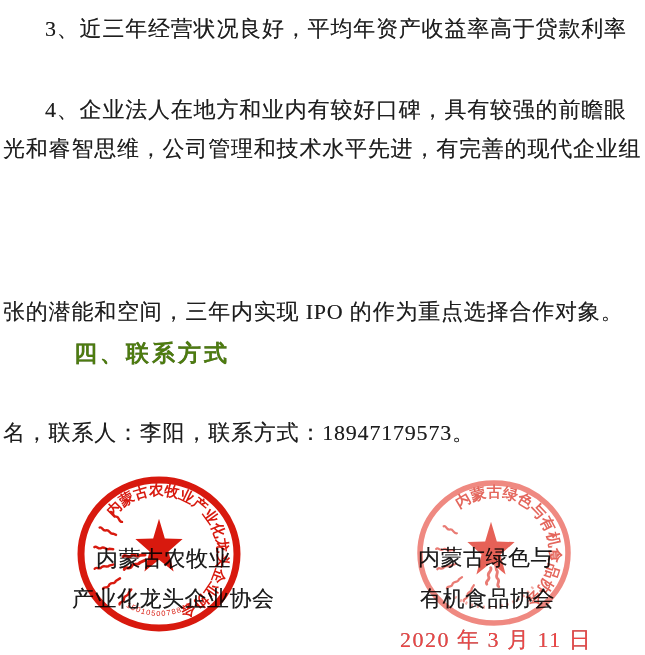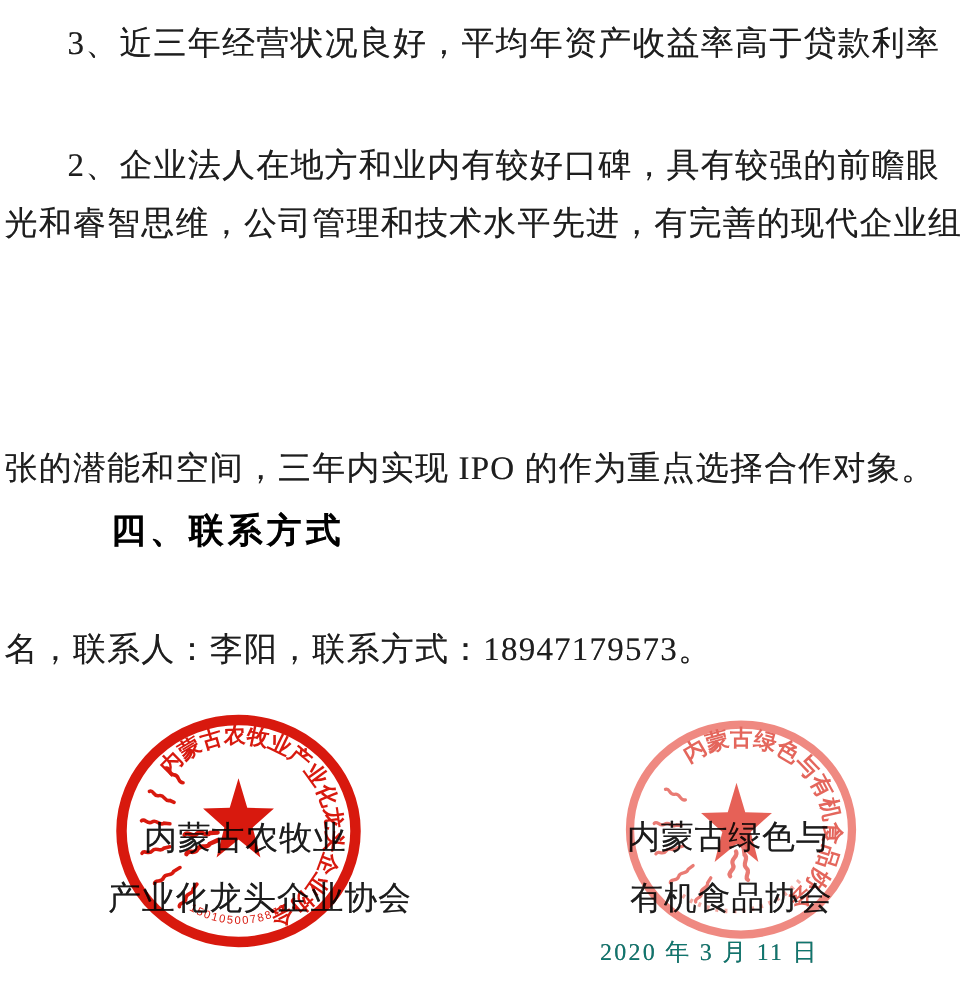--- a/index.html
+++ b/index.html
@@ -17,56 +17,56 @@
     letter-spacing:0.8px;
     white-space:nowrap;
     color:#1e1e1e;
     text-shadow:0 0 0.4px rgba(30,30,30,0.55);
   }
   .heading{
     font-family:"Liberation Sans","DejaVu Sans",sans-serif;
     font-weight:700;
     font-size:23px;
     letter-spacing:3px;
-    color:#000000;
+    color:#4d7c0f;
   }
   .sig{
     position:absolute;
     font-size:22px;
     letter-spacing:0.5px;
     white-space:nowrap;
     color:#1c1c1c;
     z-index:2;
     text-shadow:0 0 0.4px rgba(30,30,30,0.55);
   }
   .dateline{
     position:absolute;
-    font-size:16px;
+    font-size:22px;
     letter-spacing:1.5px;
     white-space:nowrap;
-    color:#0f766e;
+    color:#ef4444;
     z-index:2;
     text-shadow:0 0 0.4px rgba(30,30,30,0.55);
   }
   .stamp{
     position:absolute;
     z-index:3;
     mix-blend-mode:multiply;
   }
   .stamp text{
     font-family:"Liberation Sans","DejaVu Sans",sans-serif;
   }
 </style>
 </head>
 <body>
 
 <div class="page">
 
   <div class="bline" style="left:45px;top:14px">3、近三年经营状况良好，平均年资产收益率高于贷款利率</div>
-  <div class="bline" style="left:45px;top:95px">2、企业法人在地方和业内有较好口碑，具有较强的前瞻眼</div>
+  <div class="bline" style="left:45px;top:95px">4、企业法人在地方和业内有较好口碑，具有较强的前瞻眼</div>
   <div class="bline" style="left:3px;top:134px">光和睿智思维，公司管理和技术水平先进，有完善的现代企业组</div>
   <div class="bline" style="left:3px;top:297px">张的潜能和空间，三年内实现 IPO 的作为重点选择合作对象。</div>
   <div class="bline heading" style="left:74px;top:338px">四、联系方式</div>
   <div class="bline" style="left:3px;top:418px">名，联系人：李阳，联系方式：18947179573。</div>
 
   <div class="sig" style="left:96px;top:544px">内蒙古农牧业</div>
   <div class="sig" style="left:72px;top:584px">产业化龙头企业协会</div>
   <div class="sig" style="left:418px;top:543px">内蒙古绿色与</div>
   <div class="sig" style="left:420px;top:584px">有机食品协会</div>
   <div class="dateline" style="left:400px;top:625px">2020 年 3 月 11 日</div>

